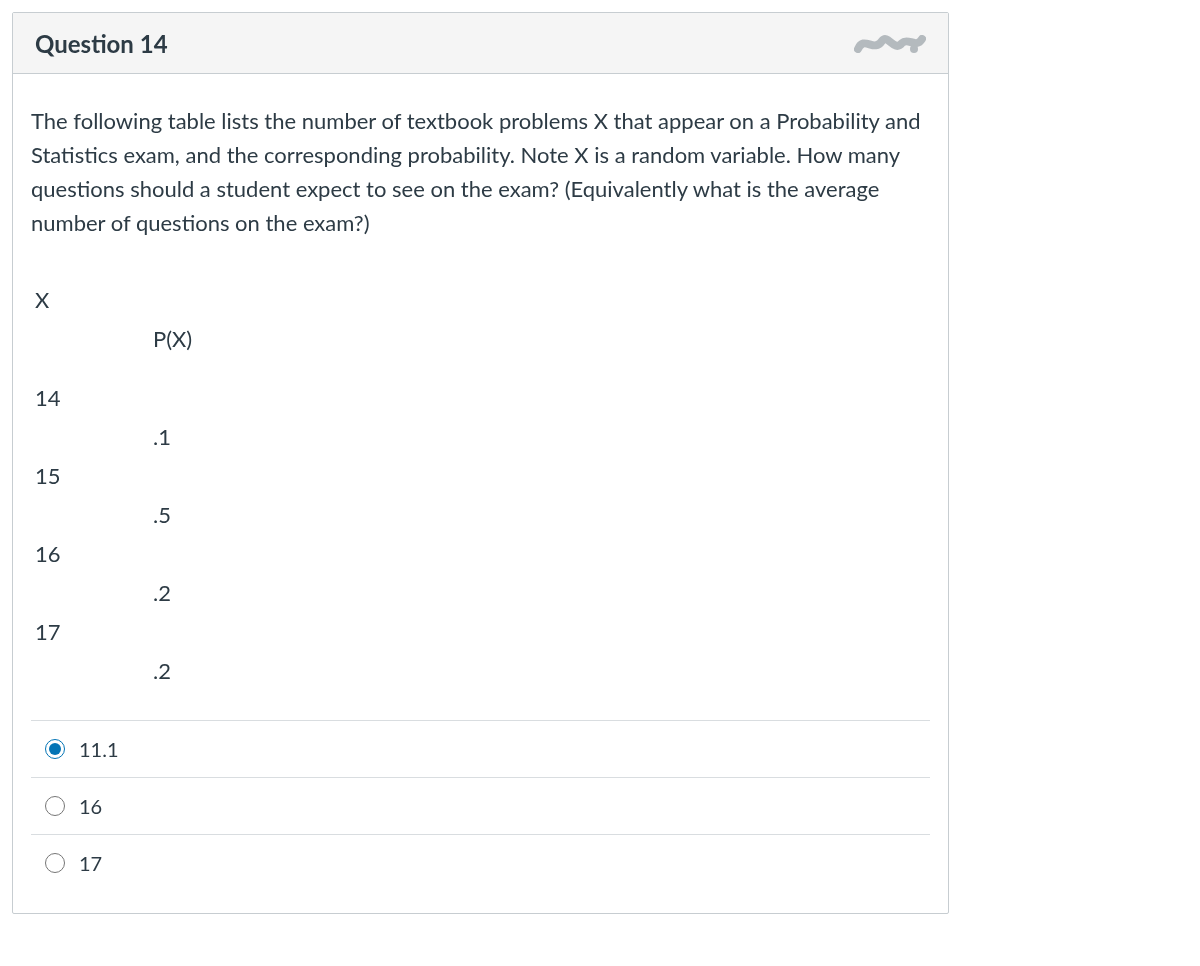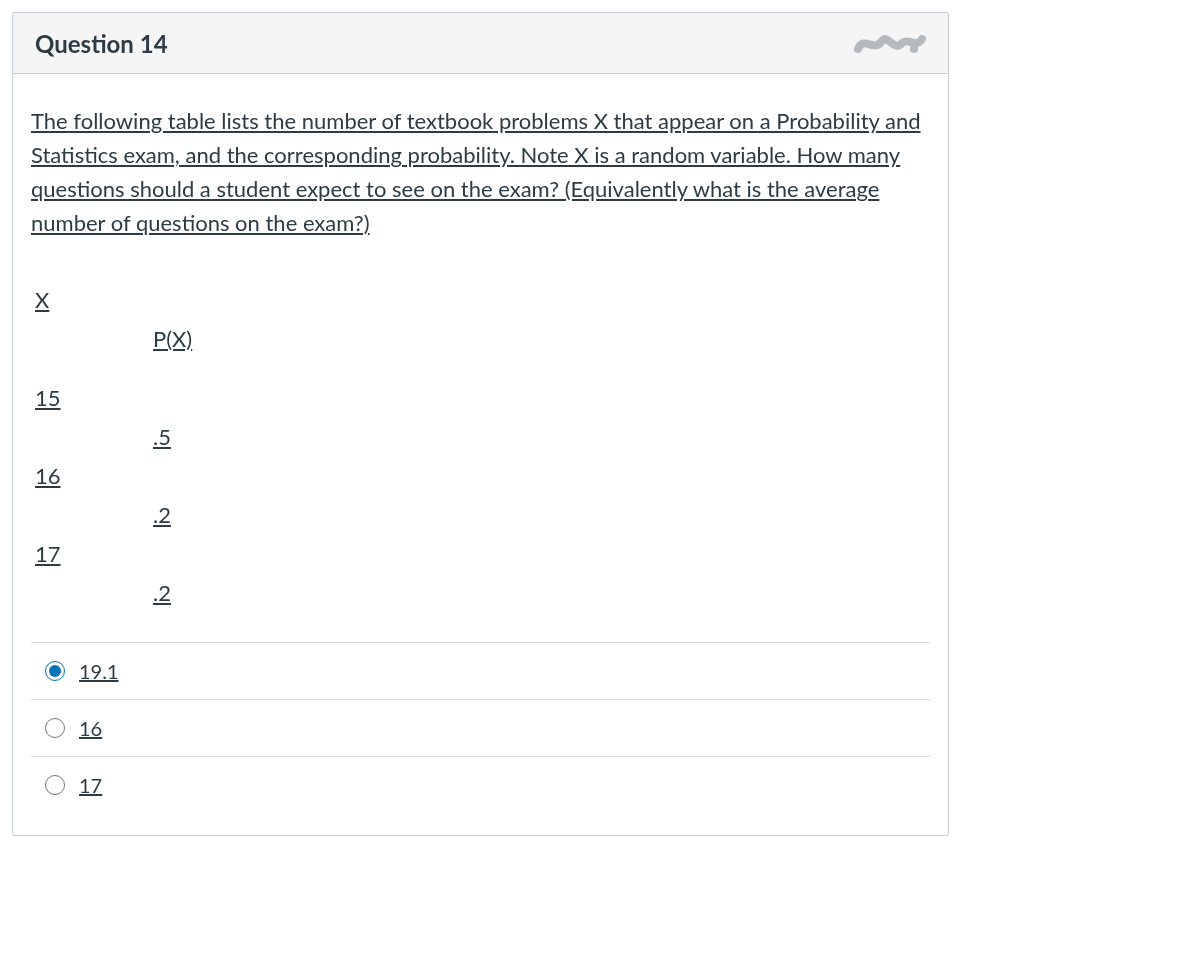--- a/index.html
+++ b/index.html
@@ -32,21 +32,20 @@
     font-weight: 700;
     font-size: 24px;
   }
   .scribble {
     width: 72px;
     height: 32px;
     opacity: 0.55;
   }
   .question-body {
     padding: 30px 18px 30px 18px;
-    text-decoration: underline;
   }
   .question-text {
     font-size: 22px;
     line-height: 1.55;
     margin: 0 0 40px 0;
   }
   .data-table {
     margin: 38px 4px 20px 4px;
     font-size: 22px;
   }
@@ -107,37 +106,41 @@
     <div class="question-body">
 
       <p class="question-text">The following table lists the number of textbook problems X that appear on a Probability and Statistics exam, and the corresponding probability. Note X is a random variable. How many questions should a student expect to see on the exam? (Equivalently what is the average number of questions on the exam?)</p>
 
       <div class="data-table">
         <div class="row header-row">
           <div class="c1">X</div>
           <div class="c2">P(X)</div>
         </div>
         <div class="row">
+          <div class="c1">14</div>
+          <div class="c2">.1</div>
+        </div>
+        <div class="row">
           <div class="c1">15</div>
           <div class="c2">.5</div>
         </div>
         <div class="row">
           <div class="c1">16</div>
           <div class="c2">.2</div>
         </div>
         <div class="row">
           <div class="c1">17</div>
           <div class="c2">.2</div>
         </div>
       </div>
 
       <div class="answers">
         <div class="answer-option">
           <input type="radio" name="q14" id="opt0" checked="" style="">
-          <label for="opt0">19.1</label>
+          <label for="opt0">11.1</label>
         </div>
         <div class="answer-option">
           <input type="radio" name="q14" id="opt2" style="">
           <label for="opt2">16</label>
         </div>
         <div class="answer-option">
           <input type="radio" name="q14" id="opt3" style="">
           <label for="opt3">17</label>
         </div>
       </div>

